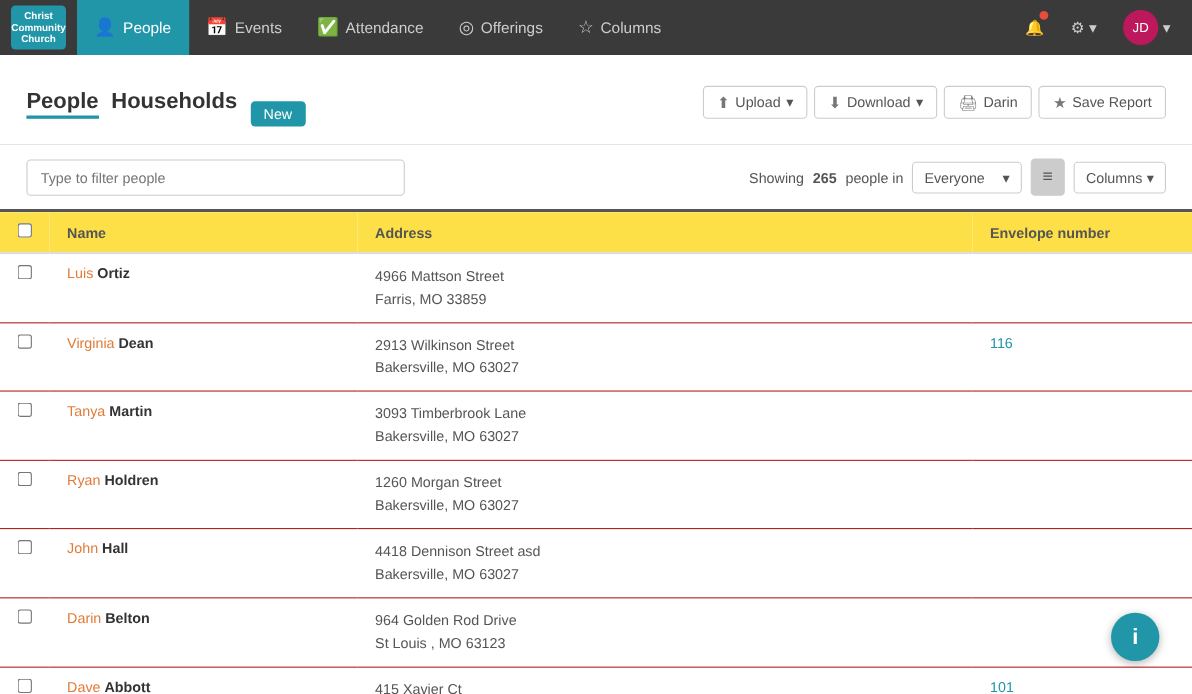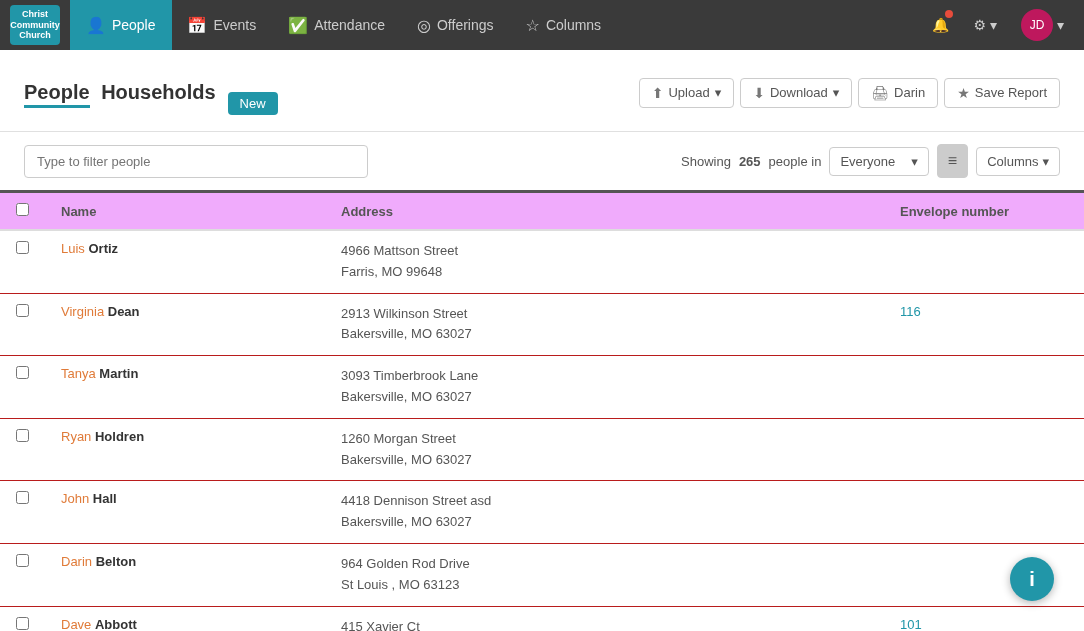--- a/index.html
+++ b/index.html
@@ -104,21 +104,21 @@
       border: 1px solid #ccc; background: white;
       padding: 6px 10px; border-radius: 4px; cursor: pointer; font-size: 13px;
     }
 
     
     .people-table { width: 100%; border-collapse: collapse; background: white; }
     .people-table th {
       text-align: left; padding: 10px 16px;
       color: #555; font-weight: 600; font-size: 13px;
       border-bottom: 2px solid #ddd;
-      background: #f0abfc;
+      background: #fde047;
     }
     .people-table td {
       padding: 10px 16px; border-bottom: 1px solid #b91c1c;
       vertical-align: top; font-size: 13px;
     }
     .checkbox-col { width: 32px; }
     .name-col { width: 280px; }
     .address-col { flex: 1; }
     .envelope-col { width: 200px; }
 
@@ -263,21 +263,21 @@
         <input type="checkbox" style="">
       </td>
       <td class="name-col">
         <a href="#" style="text-decoration:none;">
           <span class="person-first">Luis</span>
           <span class="person-last"> Ortiz</span>
         </a>
       </td>
       <td class="address-col">
         <div class="address-line">4966 Mattson Street</div>
-        <div class="address-line">Farris, MO  99648</div>
+        <div class="address-line">Farris, MO  33859</div>
       </td>
       <td class="envelope-col">
         <span style="color:#2196a8;"></span>
       </td>
     </tr>
         <tr>
       <td class="checkbox-col">
         <input type="checkbox" style="">
       </td>
       <td class="name-col">

